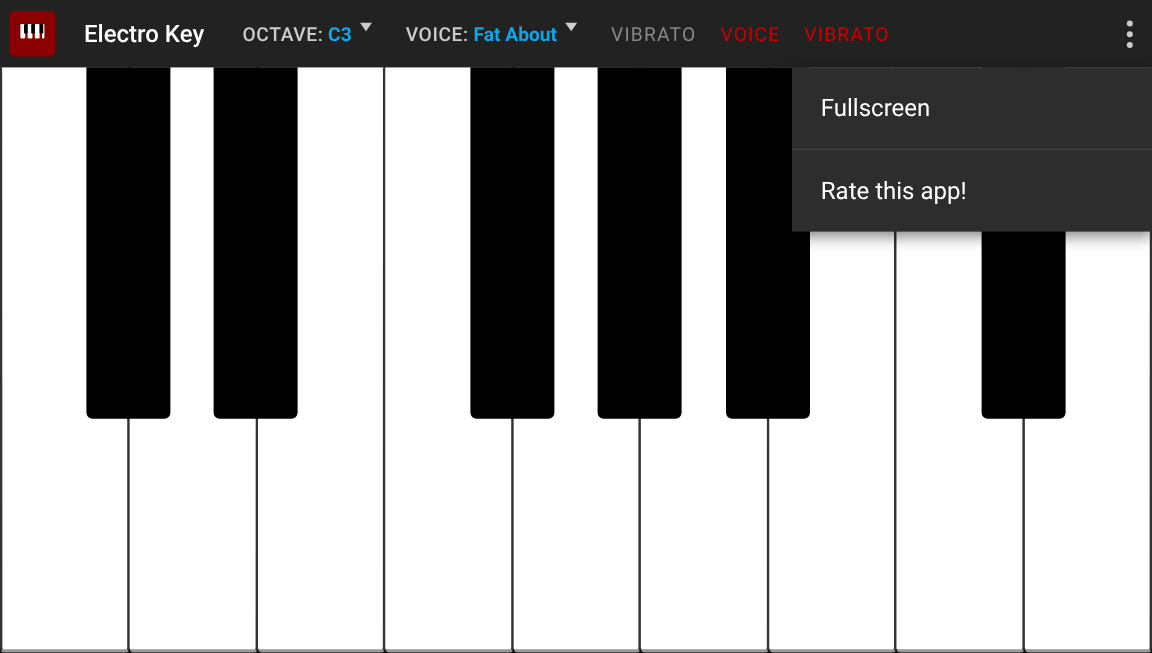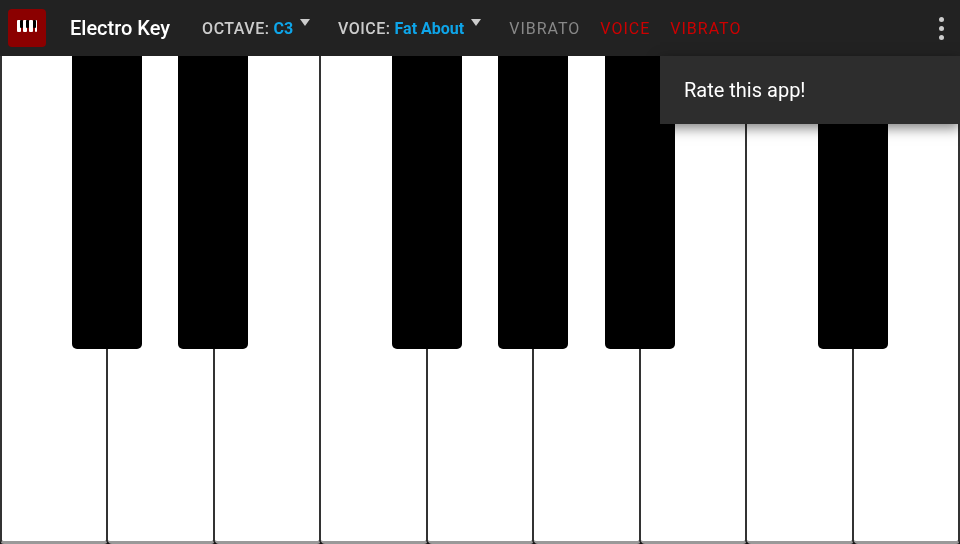--- a/index.html
+++ b/index.html
@@ -243,14 +243,15 @@
     <div class="black-key" style="left: calc(106.67px - 35px);"></div>
     <div class="black-key" style="left: calc(213.34px - 35px);"></div>
     <div class="black-key" style="left: calc(426.68px - 35px);"></div>
     <div class="black-key" style="left: calc(533.35px - 35px);"></div>
     <div class="black-key" style="left: calc(640.02px - 35px);"></div>
     <div class="black-key" style="left: calc(853.36px - 35px);"></div>
   </div>
 </div>
 
 <div id="dropdown-menu">
+  <div class="menu-item">Fullscreen</div>
   <div class="menu-item">Rate this app!</div>
 </div>
 
 </body></html>

